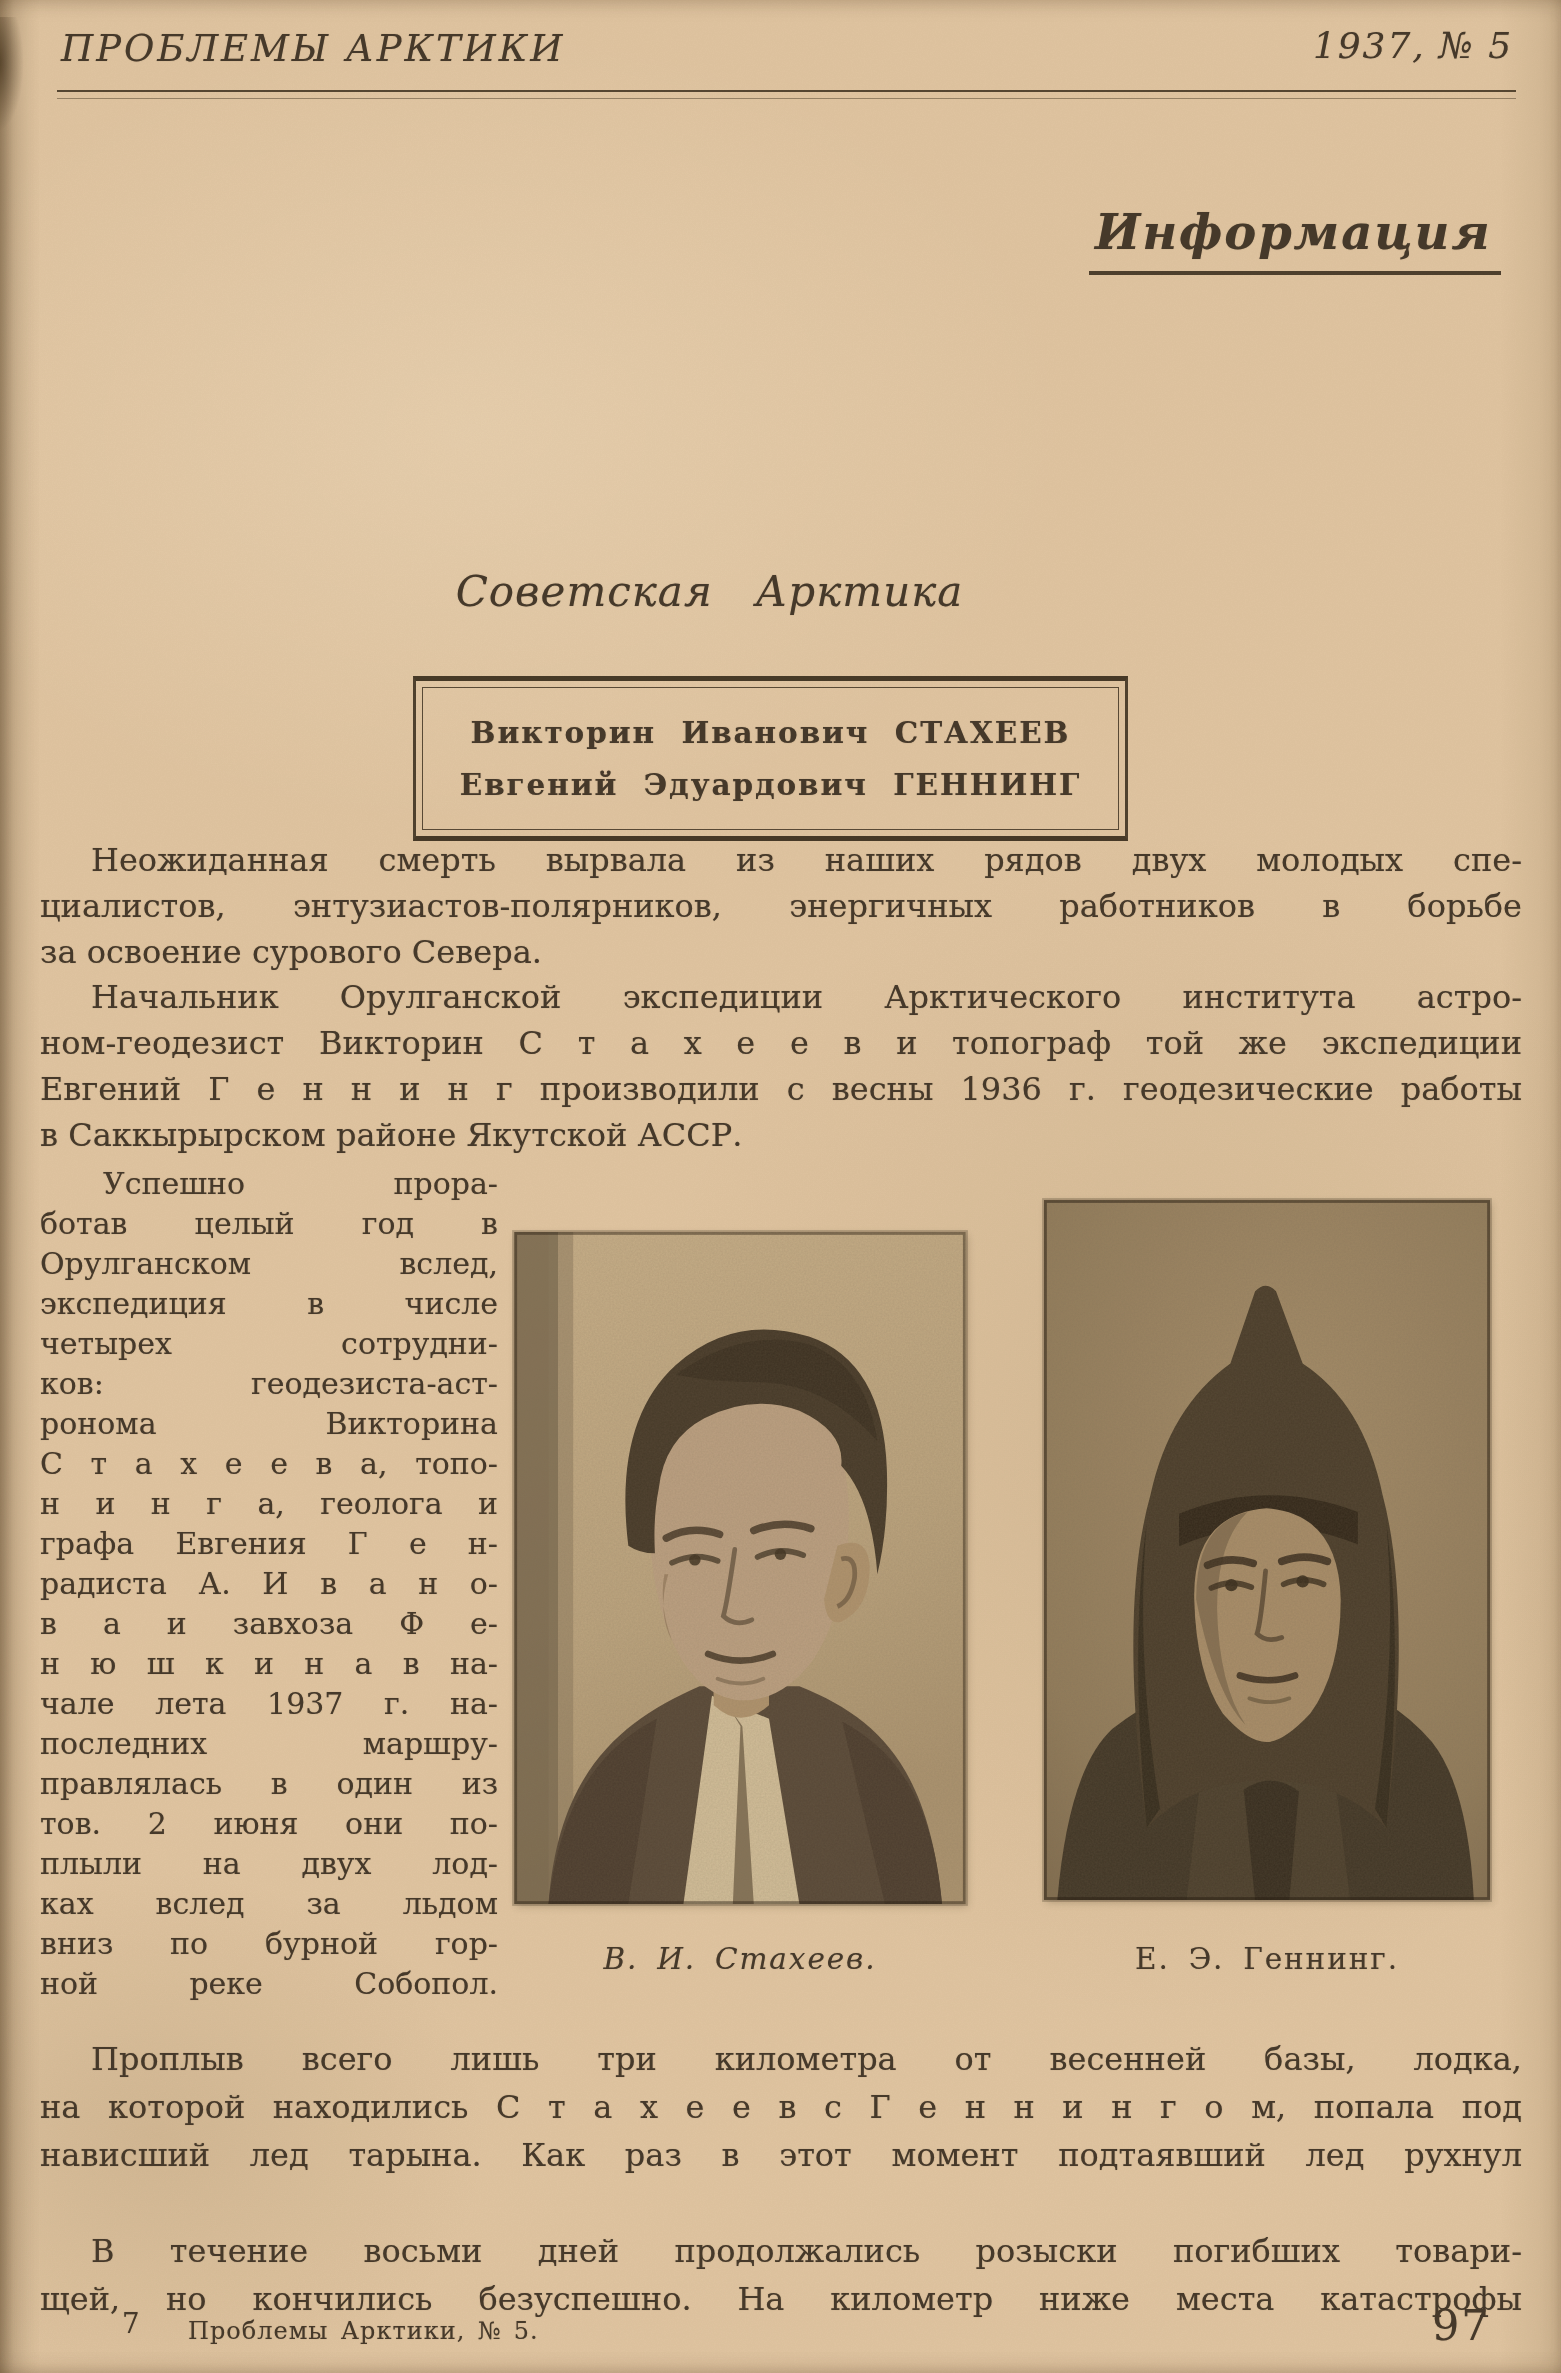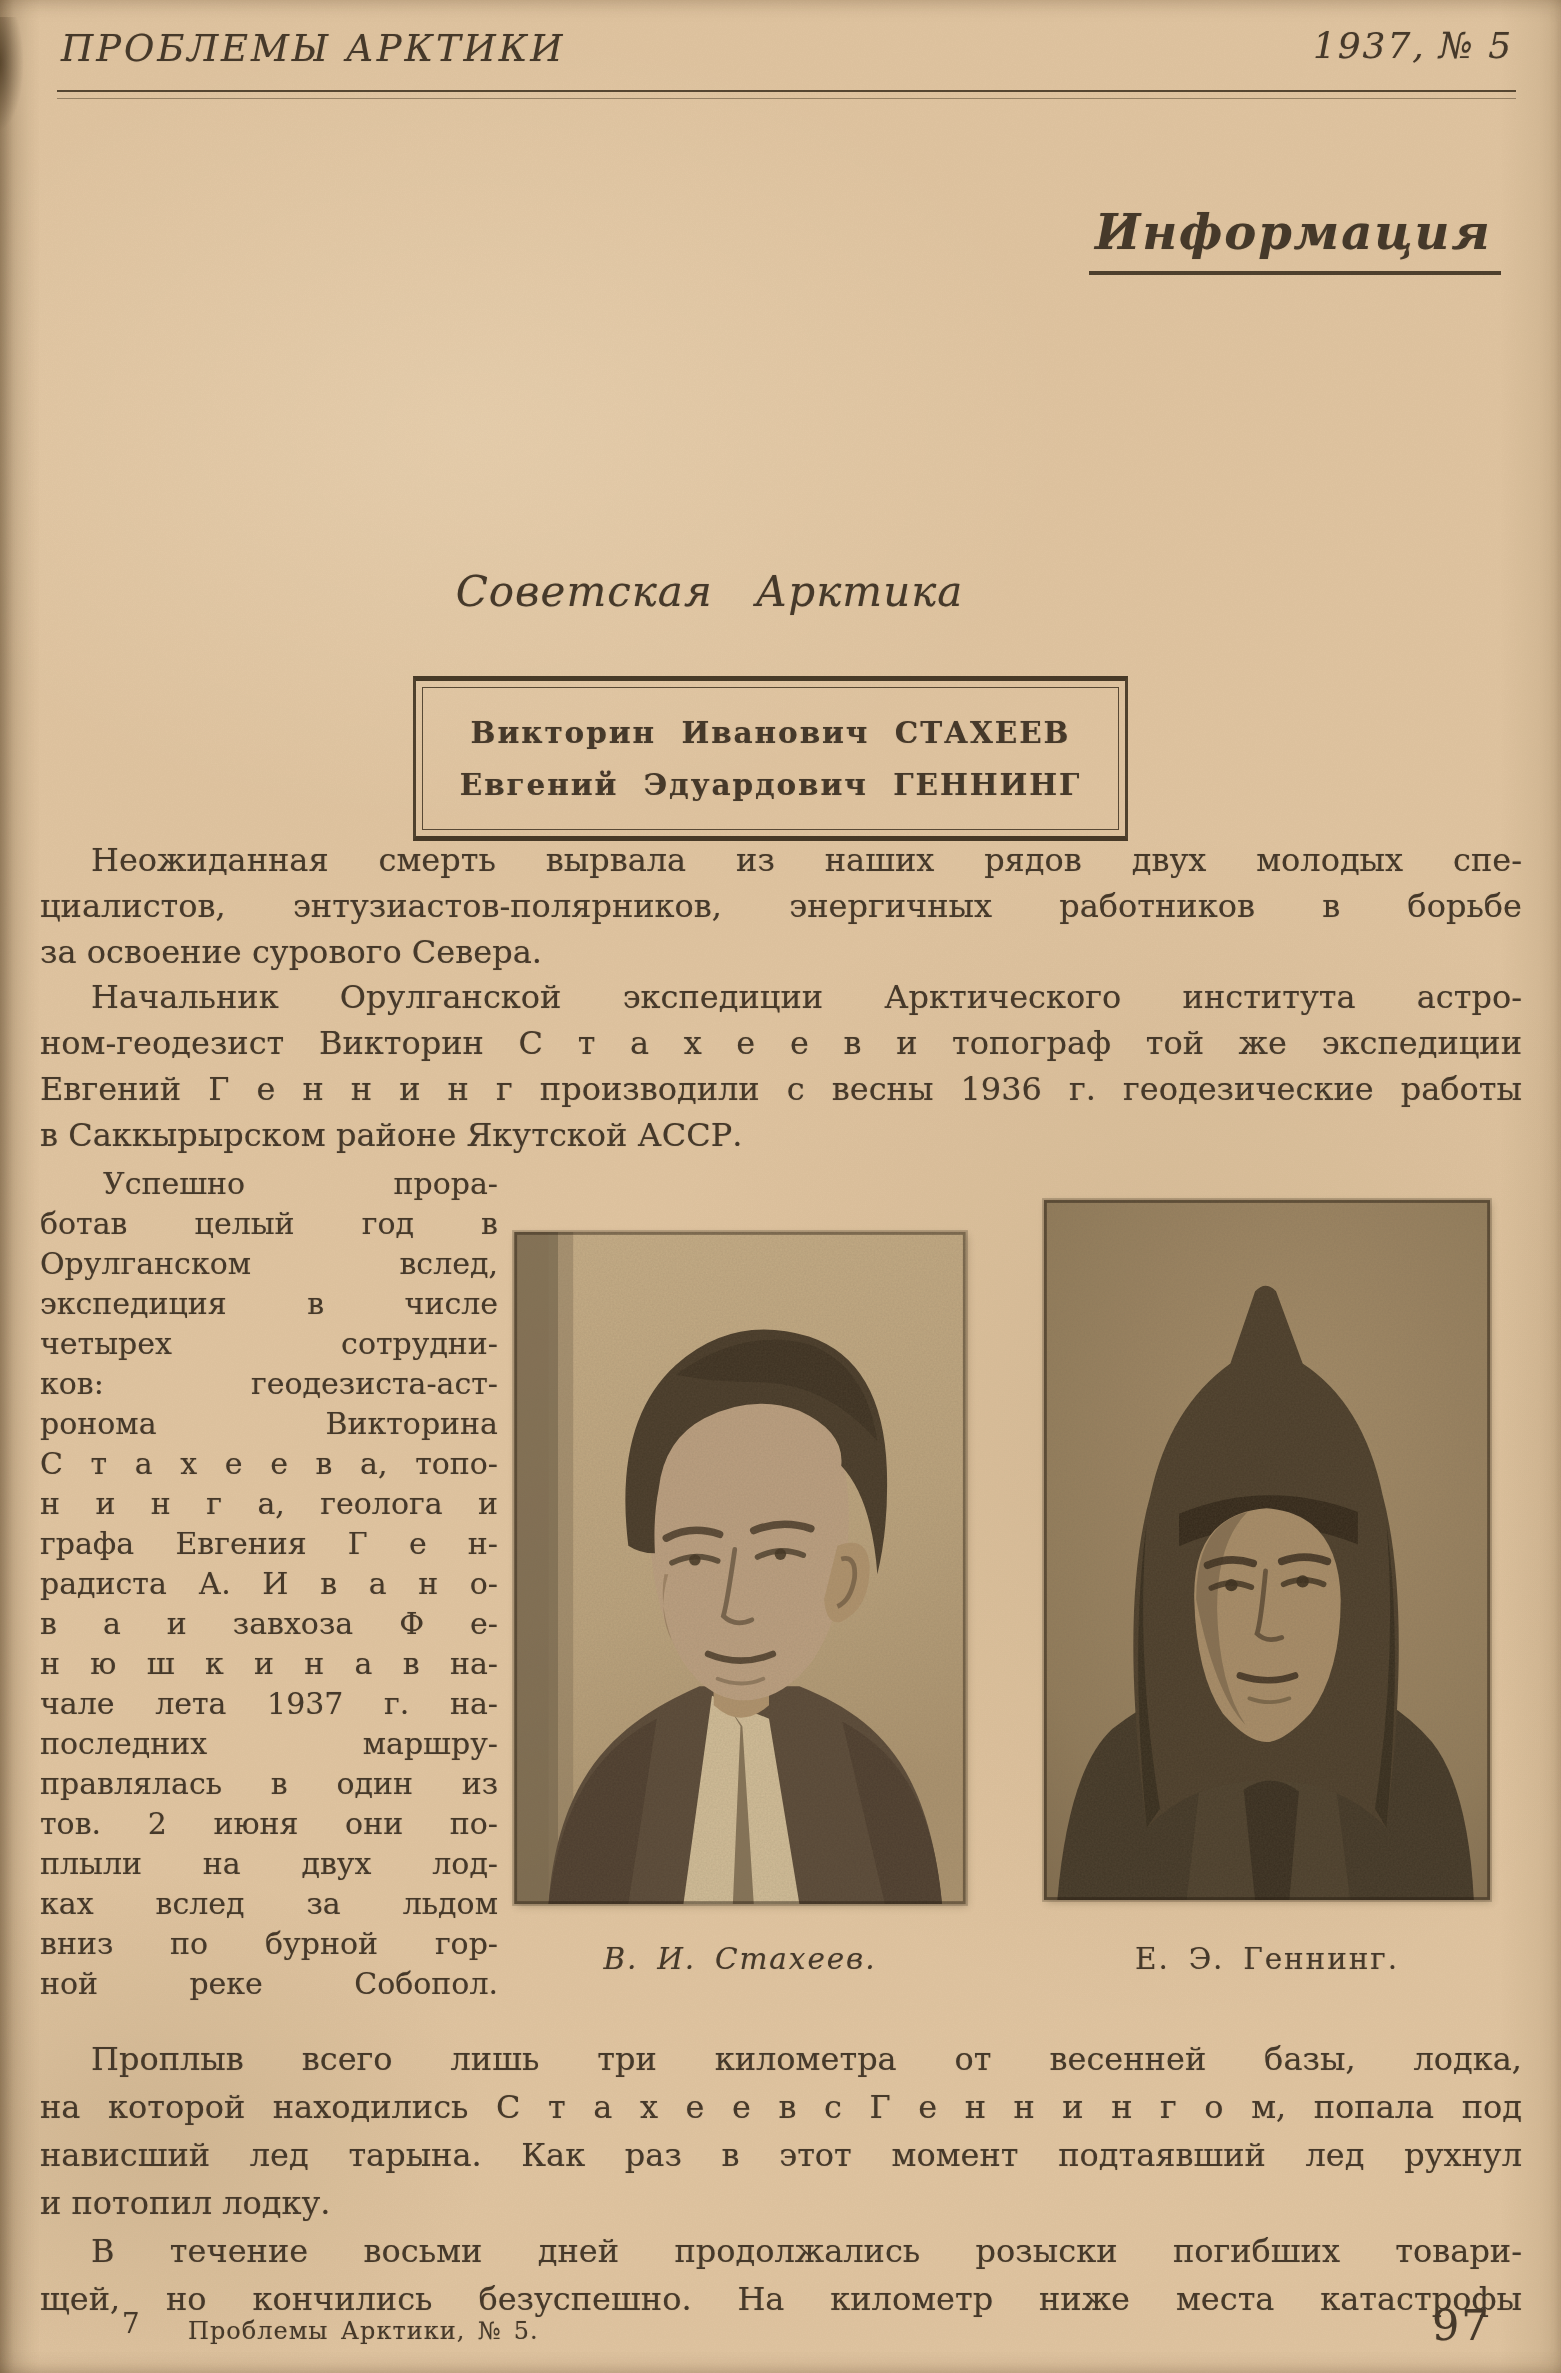--- a/index.html
+++ b/index.html
@@ -272,21 +272,20 @@
     <rect x="1.5" y="1.5" width="466" height="733" fill="none" stroke="rgba(40,30,18,0.5)" stroke-width="3"></rect>
   </svg>
 
   <div id="caption-stakheev" class="caption ink">В. И. Стахеев.</div>
   <div id="caption-genning" class="caption ink">Е. Э. Геннинг.</div>
 
   <div id="p3" class="para ink">
       <div class="line">Проплыв всего лишь три километра от весенней базы, лодка,</div>
       <div class="line">на которой находились С т а х е е в с Г е н н и н г о м, попала под</div>
       <div class="line">нависший лед тарына. Как раз в этот момент подтаявший лед рухнул</div>
-      <div class="line last">и потопил лодку.</div>
     </div>
   <div id="p4" class="para ink">
       <div class="line">В течение восьми дней продолжались розыски погибших товари-</div>
       <div class="line">щей, но кончились безуспешно. На километр ниже места катастрофы</div>
     </div>
 
   <div class="footer-sig ink">7</div>
   <div class="footer-ref ink">Проблемы Арктики, № 5.</div>
   <div class="footer-page ink">97</div>
 

